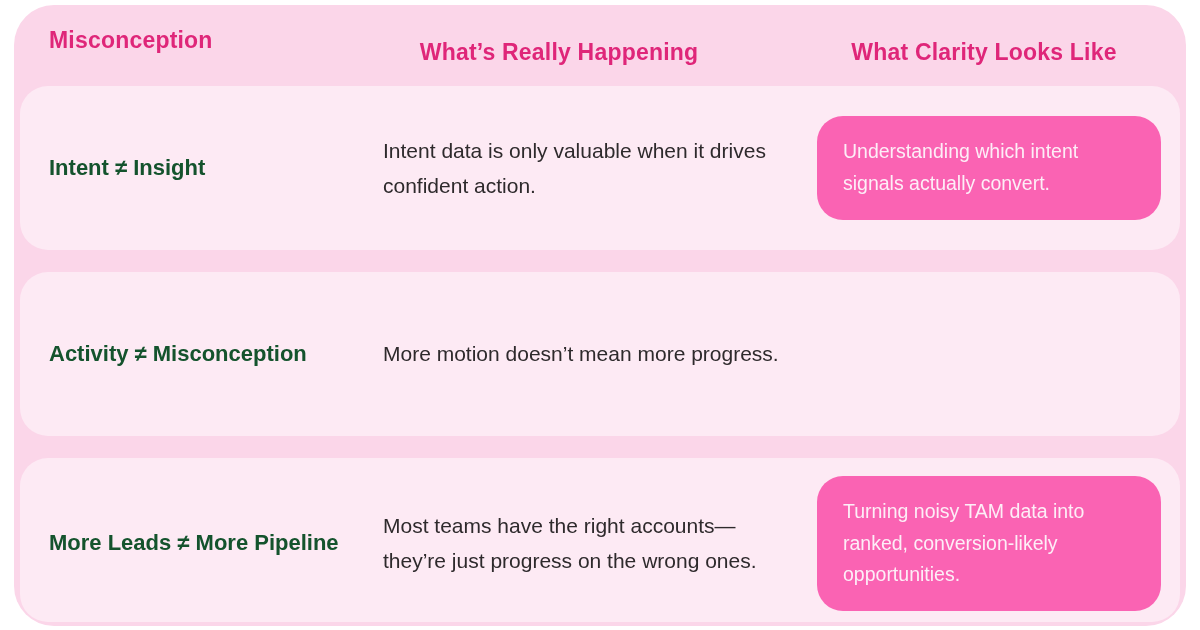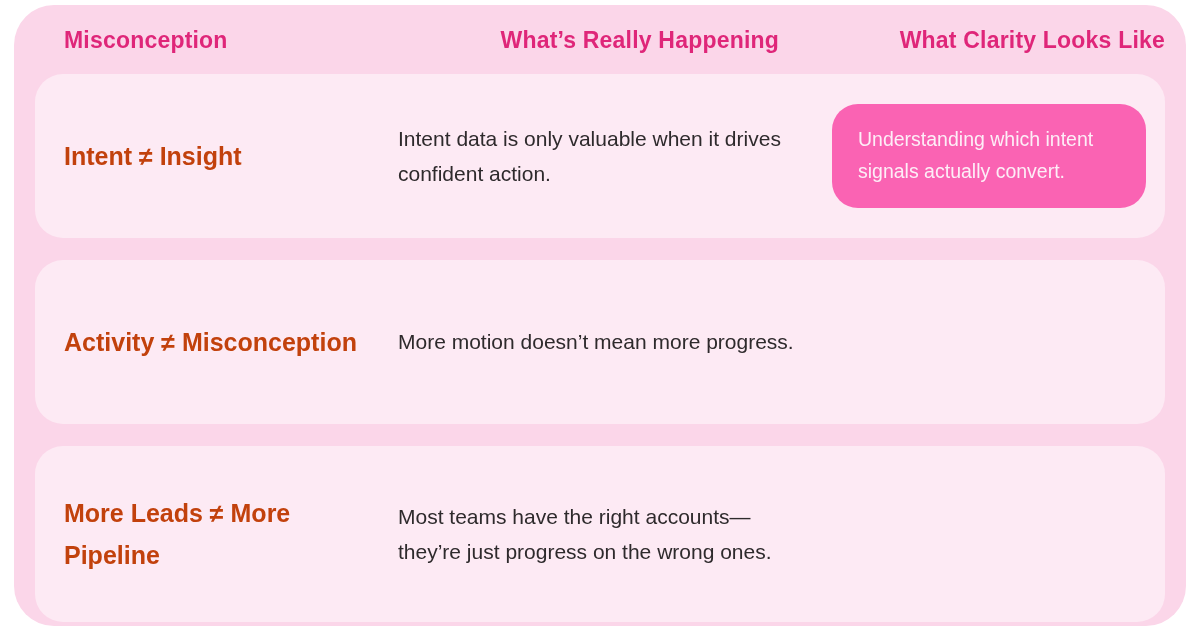--- a/index.html
+++ b/index.html
@@ -10,52 +10,52 @@
     overflow: hidden;
   }
   .canvas {
     position: absolute;
     left: 14px; right: 14px; top: 5px; bottom: 4px;
     background: #fbd6e9;
     border-radius: 40px;
     overflow: hidden;
     display: flex;
     flex-direction: column;
-    padding: 0 21px;
+    padding: 0 6px;
   }
   .grid {
     display: grid;
     grid-template-columns: 310px 410px 1fr;
     column-gap: 24px;
     align-items: center;
   }
   .header-row {
     padding: 22px 0 20px 0;
     align-items: start;
   }
   .header-cell {
     color: #df2679;
     font-weight: 700;
     font-size: 23px;
     letter-spacing: 0.2px;
   }
   .header-cell.first { padding-left: 29px; text-align: left; }
-  .header-cell.centered { text-align: right; }
+  .header-cell.centered { text-align: center; margin-top: 12px; }
   .row-card {
     background: #fdeaf4;
     border-radius: 28px;
     min-height: 164px;
     margin-bottom: 22px;
     padding: 18px 19px 18px 29px;
   }
   .row-card:last-child { margin-bottom: 4px; flex: 1; }
   .misconception {
-    color: #c2410c;
+    color: #14532d;
     font-weight: 700;
-    font-size: 25px;
+    font-size: 22px;
     line-height: 1.68;
   }
   .reality {
     color: #2e2a2c;
     font-size: 21px;
     line-height: 1.68;
     font-weight: 400;
   }
   .clarity-bubble {
     background: #fa63b3;
@@ -86,15 +86,16 @@
   </div>
 
   <div class="grid row-card">
     <div class="misconception">Activity ≠ Misconception</div>
     <div class="reality">More motion doesn’t mean more progress.</div>
   </div>
 
   <div class="grid row-card">
     <div class="misconception">More Leads ≠ More Pipeline</div>
     <div class="reality">Most teams have the right accounts—they’re just progress on the wrong ones.</div>
+    <div class="clarity-bubble">Turning noisy TAM data into ranked, conversion-likely opportunities.</div>
   </div>
 
 </div>
 
 </body></html>

